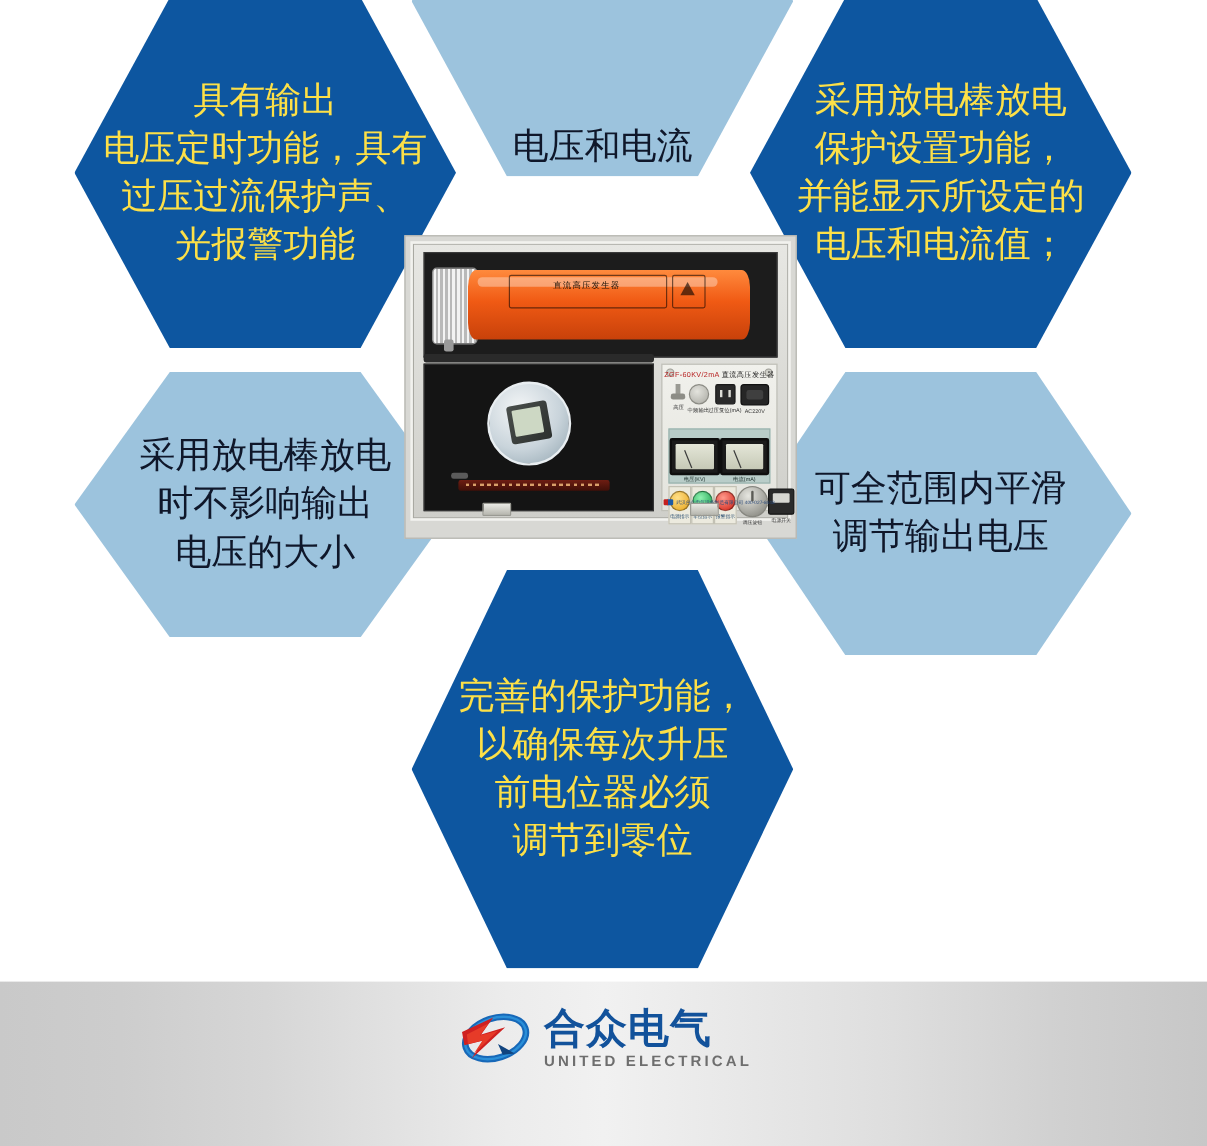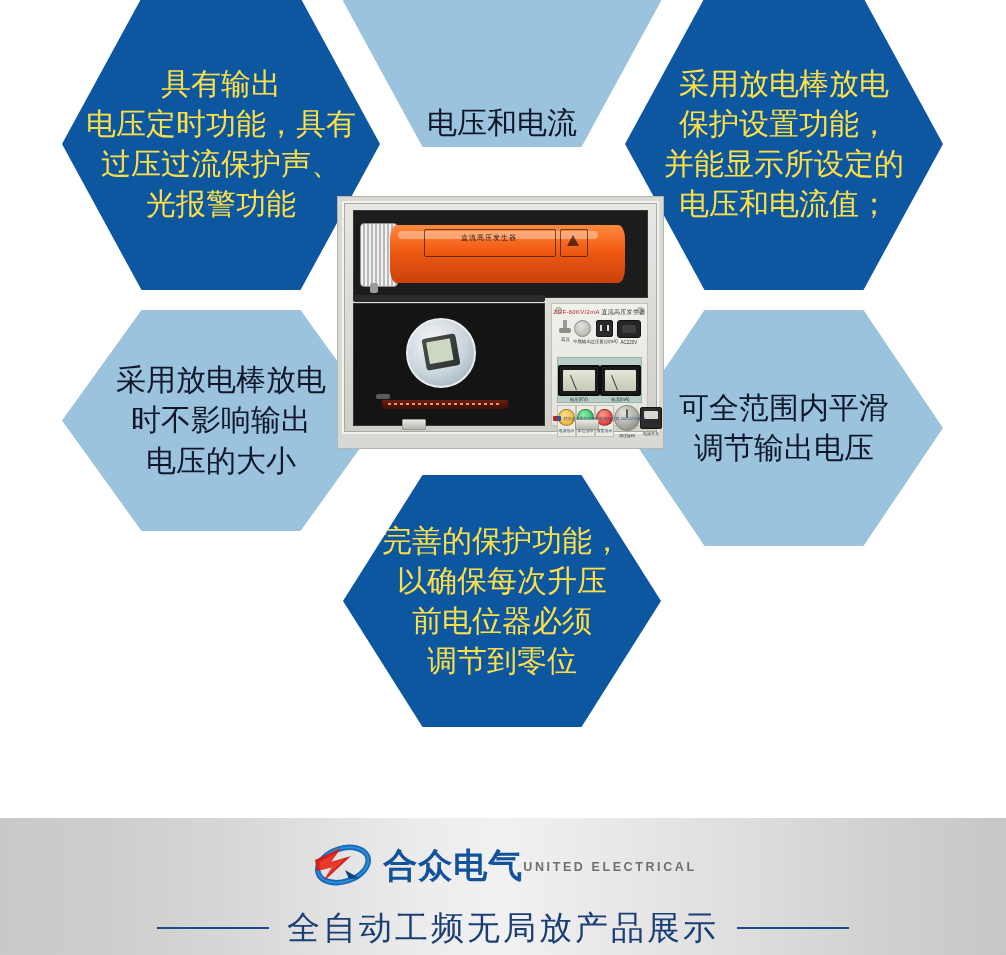--- a/index.html
+++ b/index.html
@@ -72,21 +72,21 @@
   #hex-mid-left .hex-text { font-size: 30px; }
 
   #hex-mid-right {
     left: 625px; top: 310px;
     width: 318px; height: 236px;
   }
   #hex-mid-right .hex-text { font-size: 30px; }
 
   #hex-bottom-center {
     left: 343px; top: 475px;
-    width: 318px; height: 252px;
+    width: 318px; height: 332px;
   }
   #hex-bottom-center .hex-text { font-size: 30px; }
 
   
   #product-photo {
     position: absolute;
     left: 337px; top: 196px;
     width: 327px; height: 253px;
     background: #d8d8d4;
     border: 1px solid #b5b5ae;
@@ -505,21 +505,22 @@
     justify-content: center;
   }
   #logo-mark {
     position: relative;
     width: 66px; height: 54px;
     margin-right: 8px;
     flex: 0 0 auto;
   }
   #logo-text-block {
     display: flex;
-    align-items: center;
+    flex-direction: column;
+    align-items: flex-start;
     line-height: 1;
   }
   #logo-cn {
     font-size: 34px;
     font-weight: bold;
     color: #12529b;
     letter-spacing: 1px;
   }
   #logo-en {
     font-size: 12.5px;
@@ -706,18 +707,13 @@
 
         <polygon points="36,32 50,40 40,41" fill="#11447f"></polygon>
       </svg>
     </div>
     <div id="logo-text-block">
       <div id="logo-cn">合众电气</div>
       <div id="logo-en">UNITED ELECTRICAL</div>
     </div>
   </div>
 
-  <div id="title-row">
-    <div class="title-rule"></div>
-    <div id="footer-title">全自动工频无局放产品展示</div>
-    <div class="title-rule"></div>
-  </div>
 </div>
 
 </body></html>

